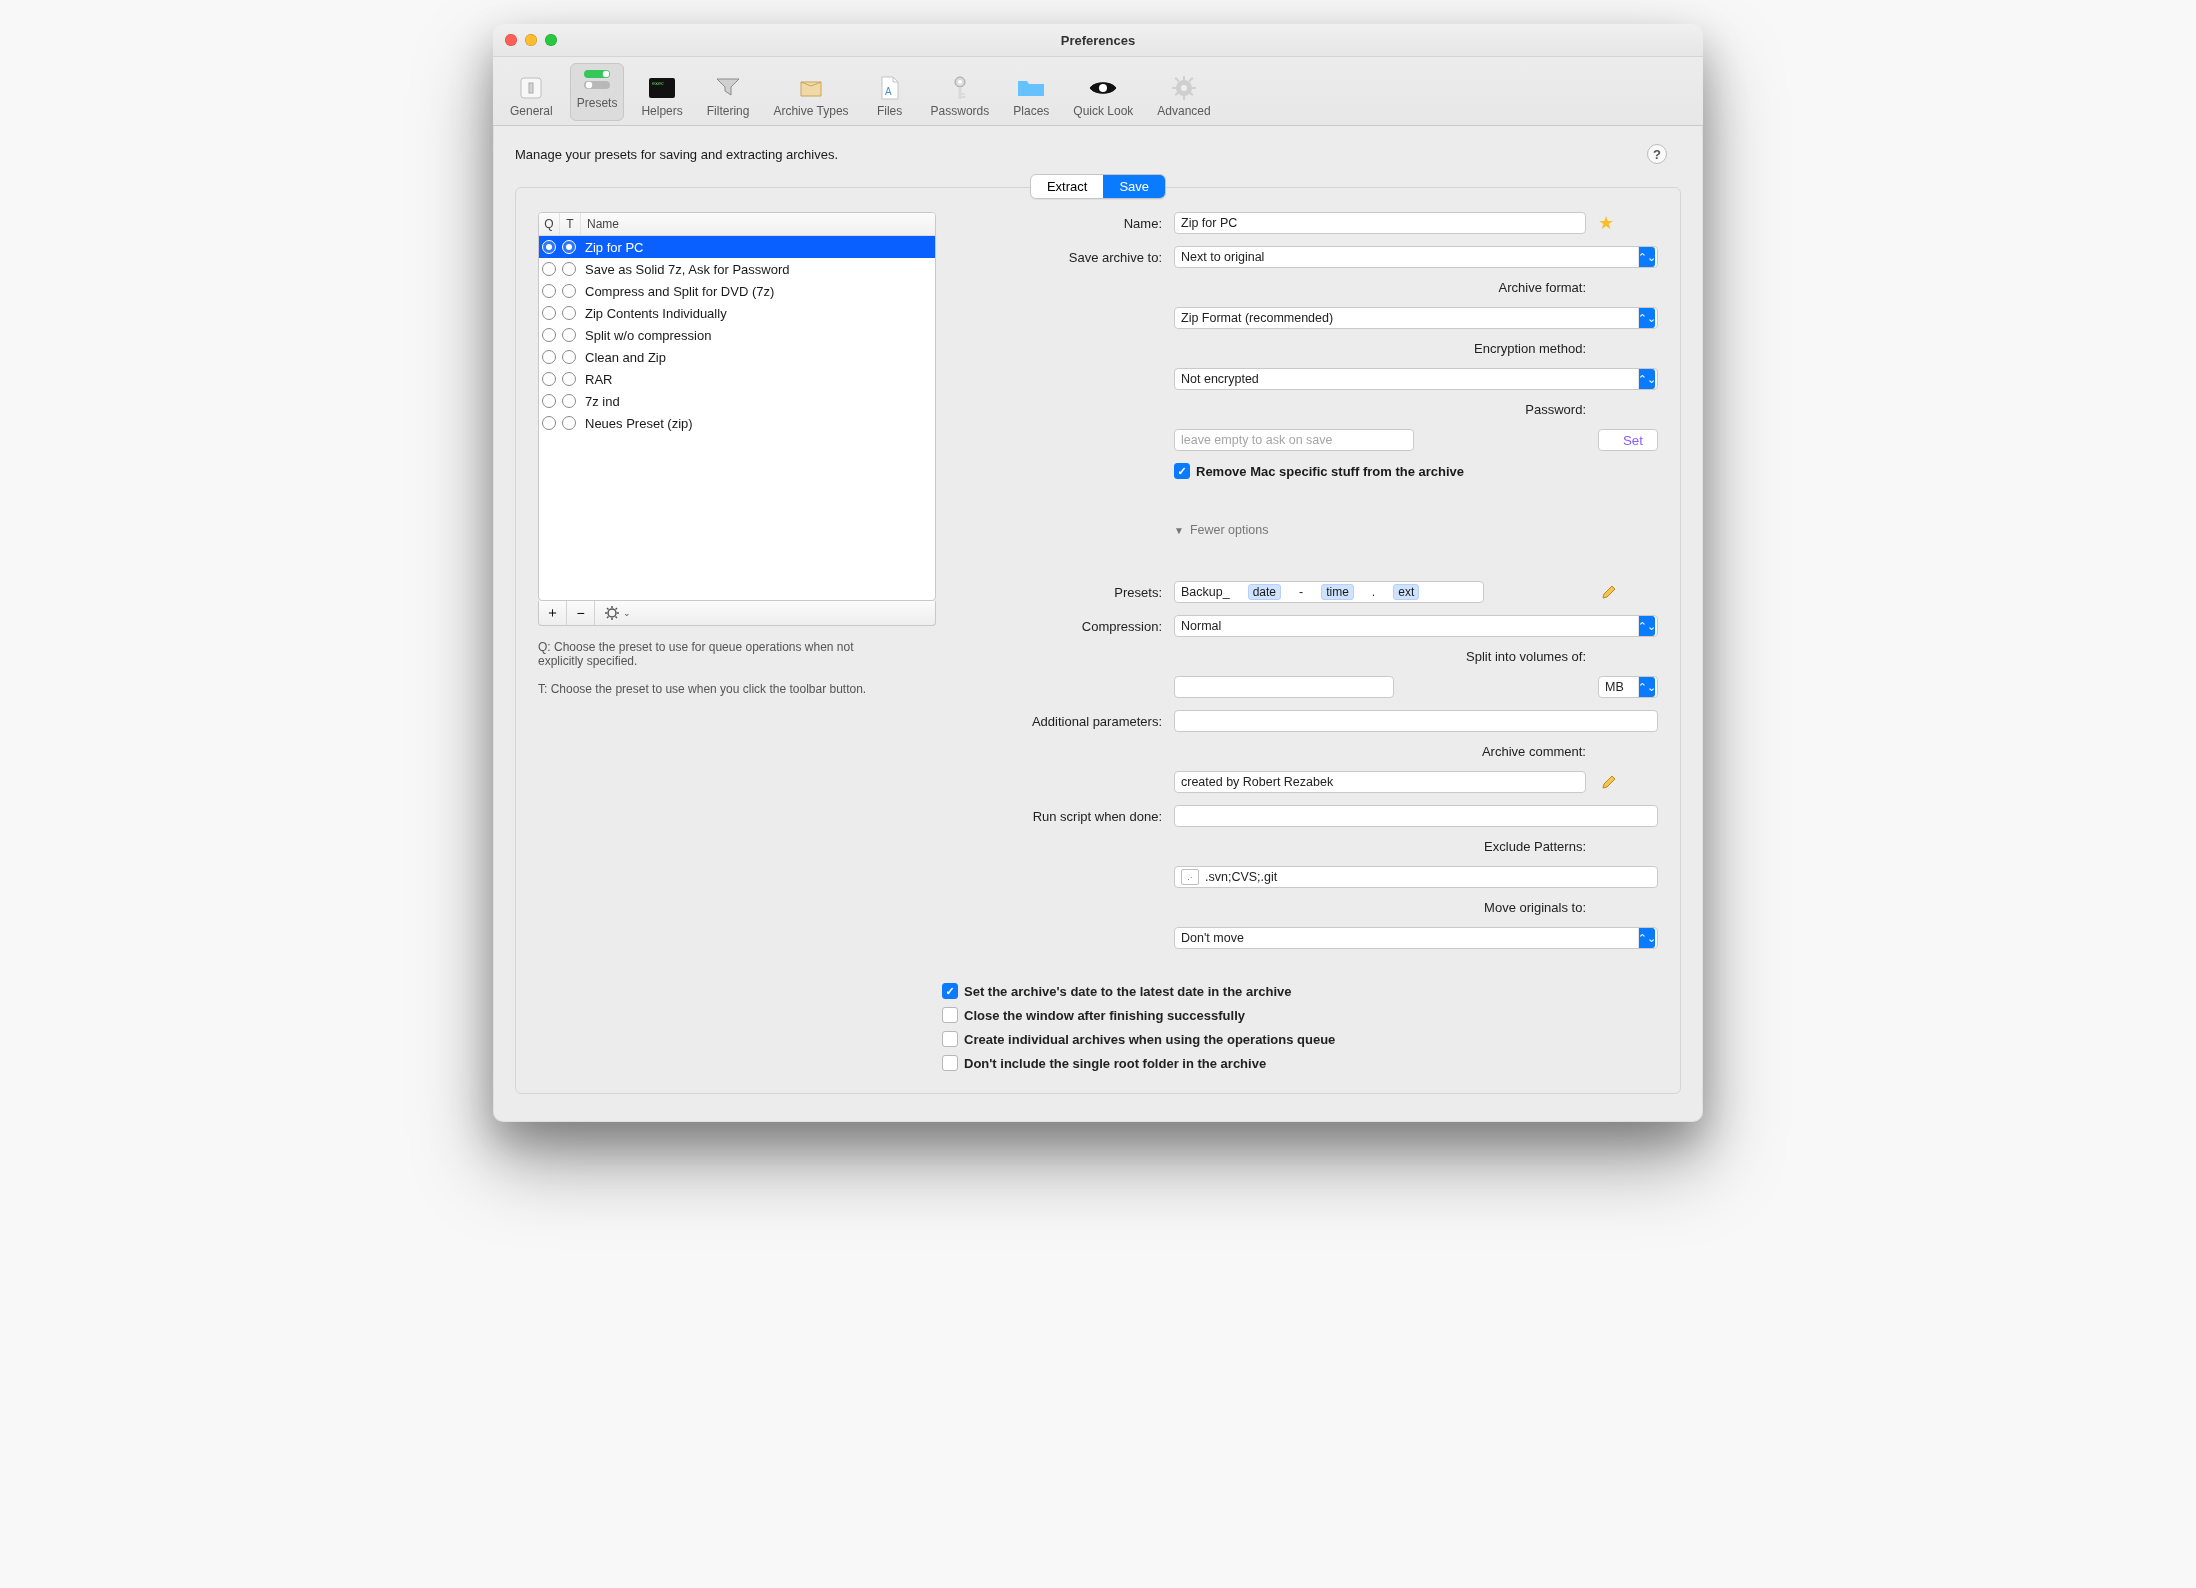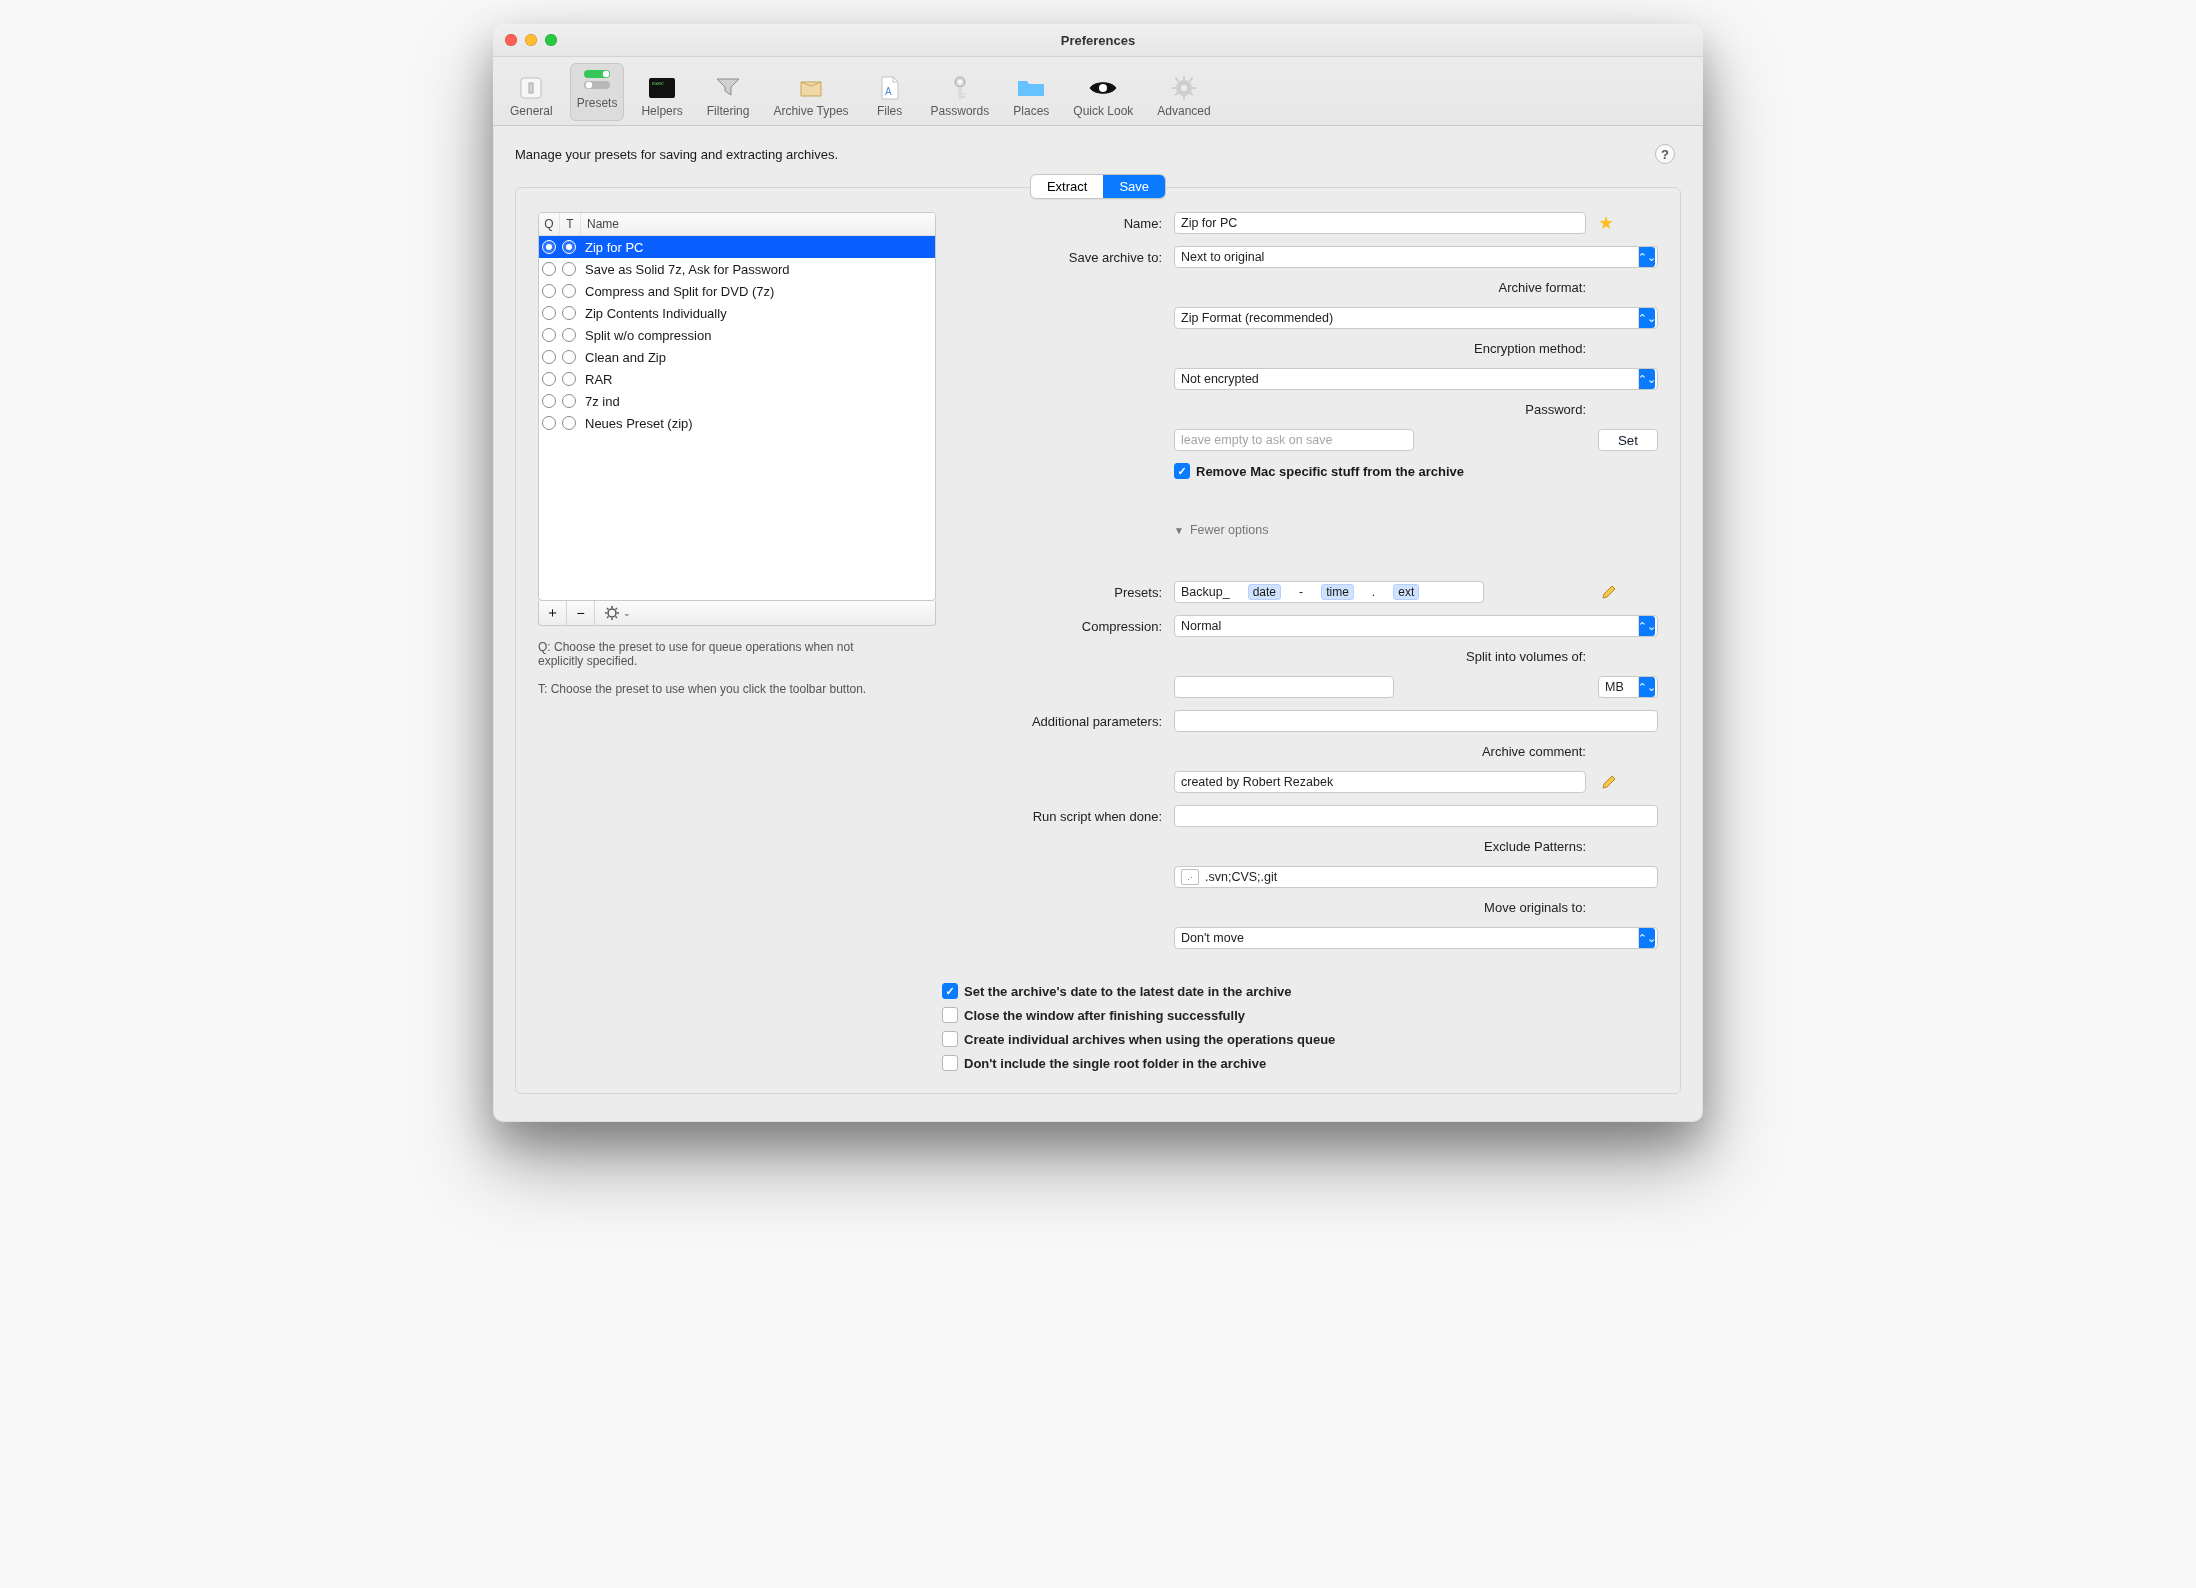--- a/index.html
+++ b/index.html
@@ -31,21 +31,21 @@
   .tl{width:12px;height:12px;border-radius:50%;box-shadow:inset 0 0 0 .5px rgba(0,0,0,.25);}
   .tl.red{background:#ff5f57;} .tl.yellow{background:#febc2e;} .tl.green{background:#28c840;}
   .titlebar-title{font-weight:600;color:#333;}
   
   .toolbar{display:flex;align-items:flex-end;gap:10px;padding:6px 10px 4px;background:linear-gradient(#ececec,#e7e7e7);border-bottom:1px solid #c9c9c9;}
   .tool{display:flex;flex-direction:column;align-items:center;gap:3px;padding:4px 7px 3px;border-radius:6px;color:#333;}
   .tool.active{background:#dcdcdc;border:1px solid #c7c7c7;padding:3px 6px 10px;}
   .tool .ico{width:34px;height:26px;display:flex;align-items:center;justify-content:center;}
   .tool .label{font-size:12px;color:#5a5a5a;}
   
-  .instruction{display:flex;align-items:center;justify-content:space-between;padding:18px 28px 0 22px;}
+  .instruction{display:flex;align-items:center;justify-content:space-between;padding:18px 36px 0 22px;}
   .help{width:18px;height:18px;border-radius:50%;border:1px solid #bcbcbc;display:flex;align-items:center;justify-content:center;color:#555;font-weight:700;background:#fafafa;}
   
   .segwrap{display:flex;justify-content:center;margin-top:10px;position:relative;z-index:2;}
   .segmented{display:inline-flex;border-radius:6px;overflow:hidden;border:1px solid #c5c5c5;background:#fff;box-shadow:0 1px 0 rgba(0,0,0,.05);}
   .segmented button{border:none;background:transparent;padding:4px 16px;font-size:13px;cursor:pointer;}
   .segmented button.sel{background:#0a7aff;color:#fff;}
   
   .panel{margin:-12px 22px 28px;padding:24px 22px 22px;background:#ececec;border:1px solid #d5d5d5;border-radius:6px;position:relative;}
   .columns{display:flex;gap:36px;}
   .left{width:398px;flex:none;}
@@ -79,21 +79,21 @@
   .label{justify-self:end;color:#222;}
   .field{display:flex;align-items:center;gap:6px;}
   .ctrl{width:100%;}
   input[type="text"],.select,.filetoken,.inputish{
     background:#fff;border:1px solid #c9c9c9;border-radius:4px;height:22px;padding:0 6px;font-size:12.5px;color:#222;box-sizing:border-box;
   }
   input[type="text"]::placeholder{color:#a5a5a5;}
   .select{display:flex;align-items:center;justify-content:space-between;padding-right:2px;gap:6px;}
   .select .val{white-space:nowrap;overflow:hidden;text-overflow:ellipsis;}
   .select .chev{width:16px;height:100%;border-left:1px solid #e2e2e2;background:#0a7aff;color:#fff;display:flex;align-items:center;justify-content:center;border-radius:0 3px 3px 0;font-size:11px;} .btn{border:1px solid #c9c9c9;border-radius:4px;background:#fff;height:22px;padding:0 14px;color:#666;}
-  .btn:disabled{color:#0f172a;}
+  .btn:disabled{color:#8b5cf6;text-align:right;}
   .star{color:#fbbf24;font-size:18px;line-height:1;}
   .checkbox{display:inline-flex;align-items:center;gap:6px;font-weight:bold;}
   .cb{width:14px;height:14px;border-radius:3px;border:1px solid #b7b7b7;background:#fff;display:inline-flex;align-items:center;justify-content:center;color:#fff;font-size:11px;}
   .cb.checked{background:#0a7aff;border-color:#0a7aff;}
   .cb.checked::after{content:"✓";}
   .section-gap{height:8px;grid-column:1/-1;}
   .disclosure{display:flex;align-items:center;gap:6px;color:#777;font-size:12.5px;}
   .disclosure .tri{font-size:10px;color:#777;}
   .edit-pencil{width:22px;height:22px;display:flex;align-items:center;justify-content:center;color:#c58f00;}
   .token{background:#cfe3ff;border:1px solid #b5d0ff;border-radius:3px;padding:0 4px;margin:0 18px;color:#1a1a1a;font-size:12px;}

